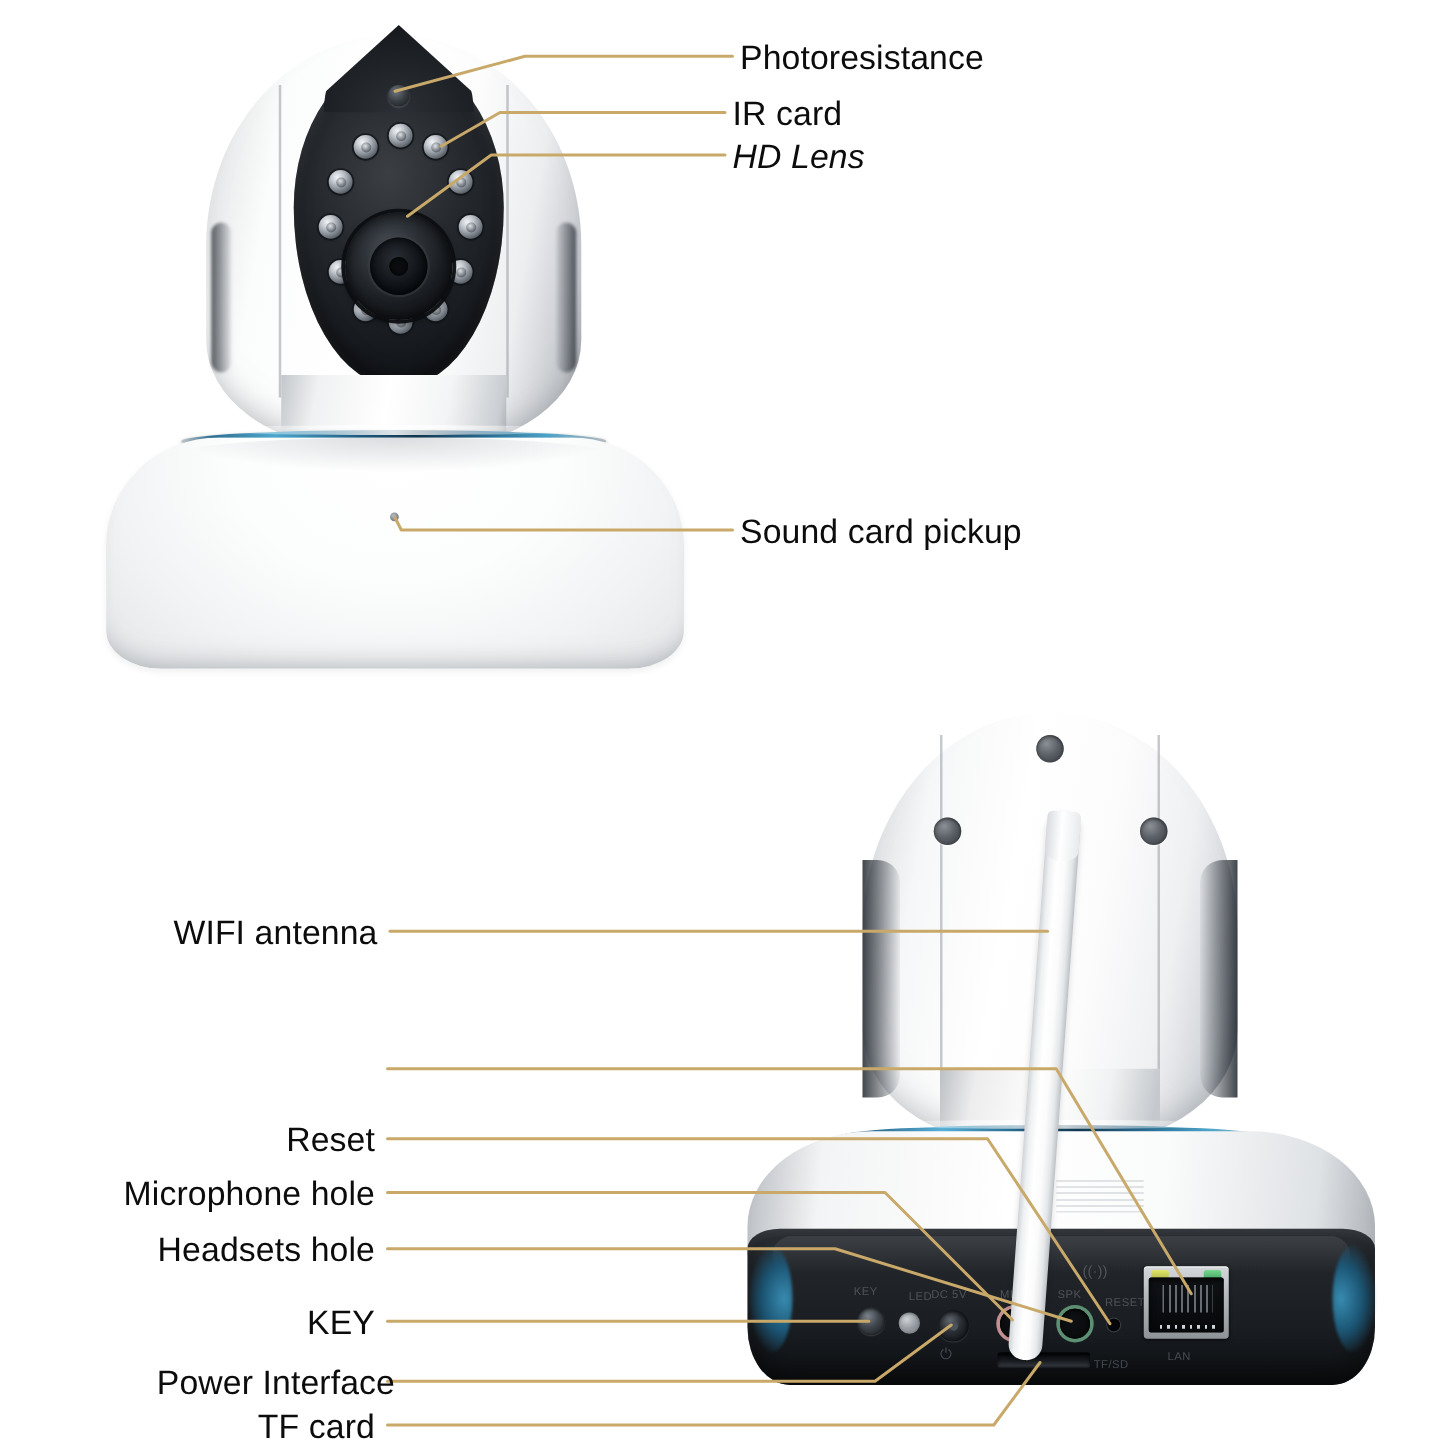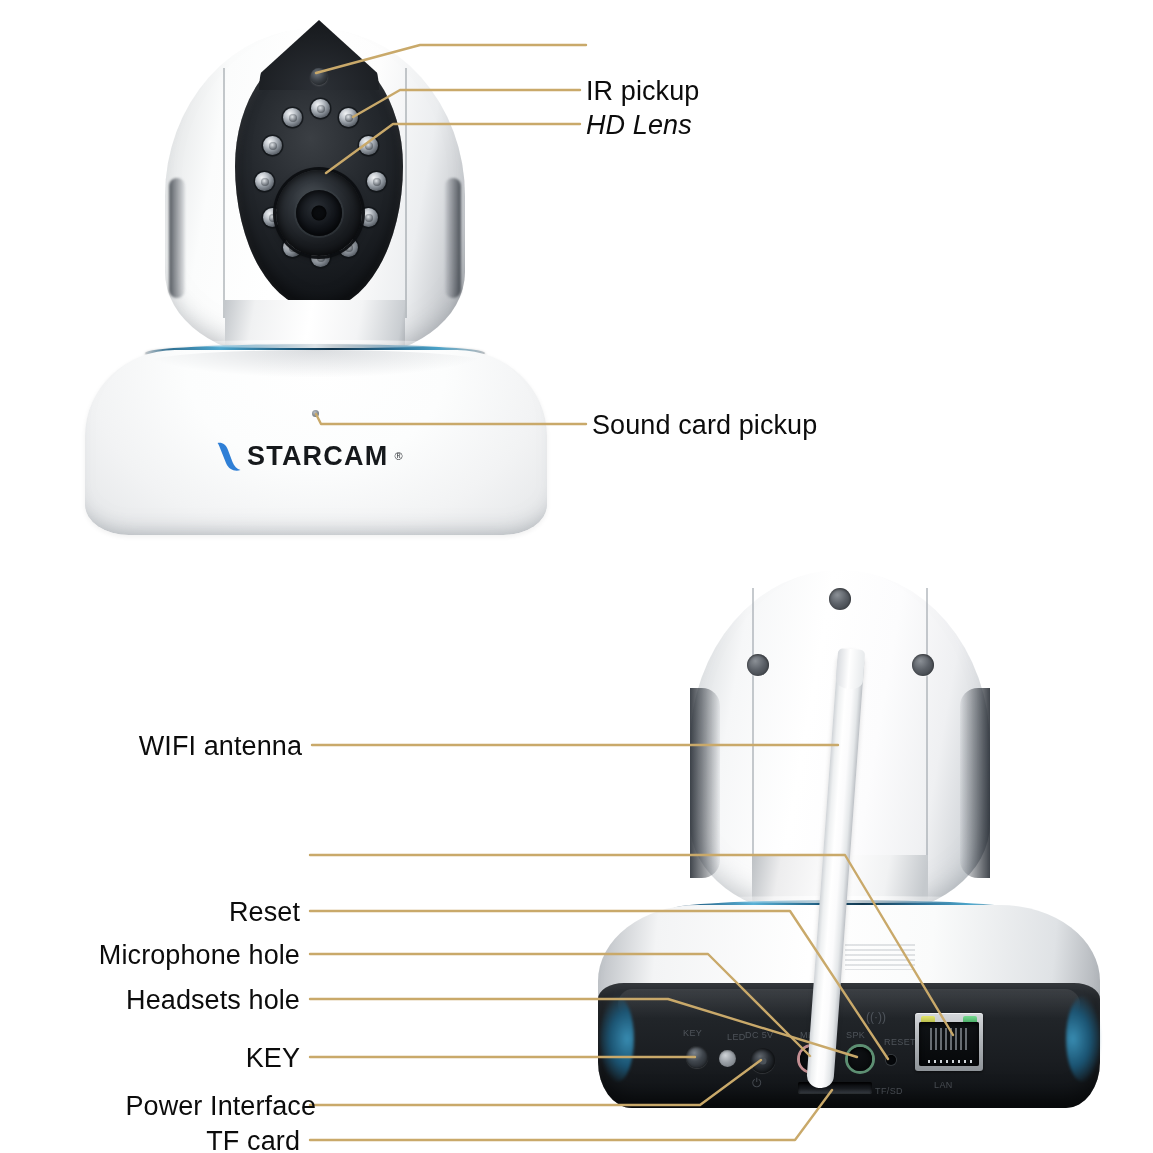--- a/index.html
+++ b/index.html
@@ -257,28 +257,20 @@
           <span class="pupil"></span>
         </div>
     </div>
   </div>
 
   <div class="cam fc-neck"></div>
   <div class="cam fc-ring"></div>
   <div class="cam fc-base"></div>
   <div class="cam fc-hole"></div>
 
-  <div class="logo">
-    <svg class="v" viewBox="0 0 27 32">
-      <path d="M2.5 3 C7 2 11 4.5 13 10 L17.5 22 C19 26 22 29 25.5 30
-               C20 32 13.5 29.5 11 23 L5 8 C4 5.5 3.5 4 2.5 3 Z" fill="#2f7fd6"></path>
-    </svg>
-    <span class="word">STARCAM</span>
-    <span class="reg">®</span>
-  </div>
 
   <div class="cam rc-head">
     <div class="rc-seamL"></div>
     <div class="rc-seamR"></div>
     <div class="rc-pivL"></div>
     <div class="rc-pivR"></div>
     <div class="rc-screw" style="left:139px;top:18px;"></div>
     <div class="rc-screw" style="left:57px;top:84px;"></div>
     <div class="rc-screw" style="left:222px;top:84px;"></div>
     <div class="rc-slot"></div>
@@ -343,21 +335,22 @@
       <path d="M310,999 L668,999 L857,1057"></path>
 
       <path d="M310,1057 L695,1057"></path>
 
       <path d="M310,1105 L700,1105 L761,1060"></path>
 
       <path d="M310,1140 L795,1140 L832,1090"></path>
     </g>
   </svg>
 
-  <div class="lbl r" style="left:586px;top:76px;">IR pickup</div>
+  <div class="lbl r" style="left:592px;top:31px;">Photoresistance</div>
+  <div class="lbl r" style="left:586px;top:76px;">IR card</div>
   <div class="lbl r" style="left:586px;top:110px;font-style:italic;">HD Lens</div>
   <div class="lbl r" style="left:592px;top:410px;">Sound card pickup</div>
 
   <div class="lbl l" style="left:0;width:302px;top:731px;text-align:right;">WIFI antenna</div>
   <div class="lbl l" style="left:0;width:300px;top:897px;">Reset</div>
   <div class="lbl l" style="left:0;width:300px;top:985px;">Headsets hole</div>
   <div class="lbl l" style="left:0;width:300px;top:940px;">Microphone hole</div>
   <div class="lbl l" style="left:0;width:300px;top:1043px;">KEY</div>
   <div class="lbl l" style="left:16px;width:300px;top:1091px;">Power Interface</div>
   <div class="lbl l" style="left:0;width:300px;top:1126px;">TF card</div>

